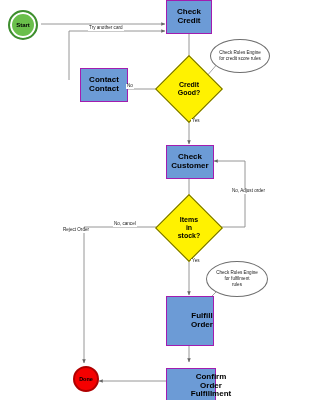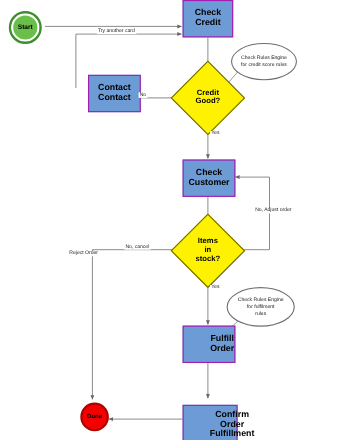--- a/index.html
+++ b/index.html
@@ -199,21 +199,21 @@
 
   <div class="decision-wrap" style="left:165px; top:204px; width:48px; height:48px;">
     <div class="decision-shape"></div>
     <div class="decision-label">
       <span>Items</span>
       <span>in</span>
       <span>stock?</span>
     </div>
   </div>
 
-  <div class="node process" style="left:166px; top:296px; width:48px; height:34px;padding-left:24px;">
+  <div class="node process" style="left:166px; top:296px; width:48px; height:50px;padding-left:24px;">
     <div>
       <span>Fulfill</span>
       <span>Order</span>
     </div>
   </div>
 
   <div class="node process" style="left:166px; top:368px; width:50px; height:36px;padding-left:40px;">
     <div>
       <span>Confirm</span>
       <span>Order</span>

